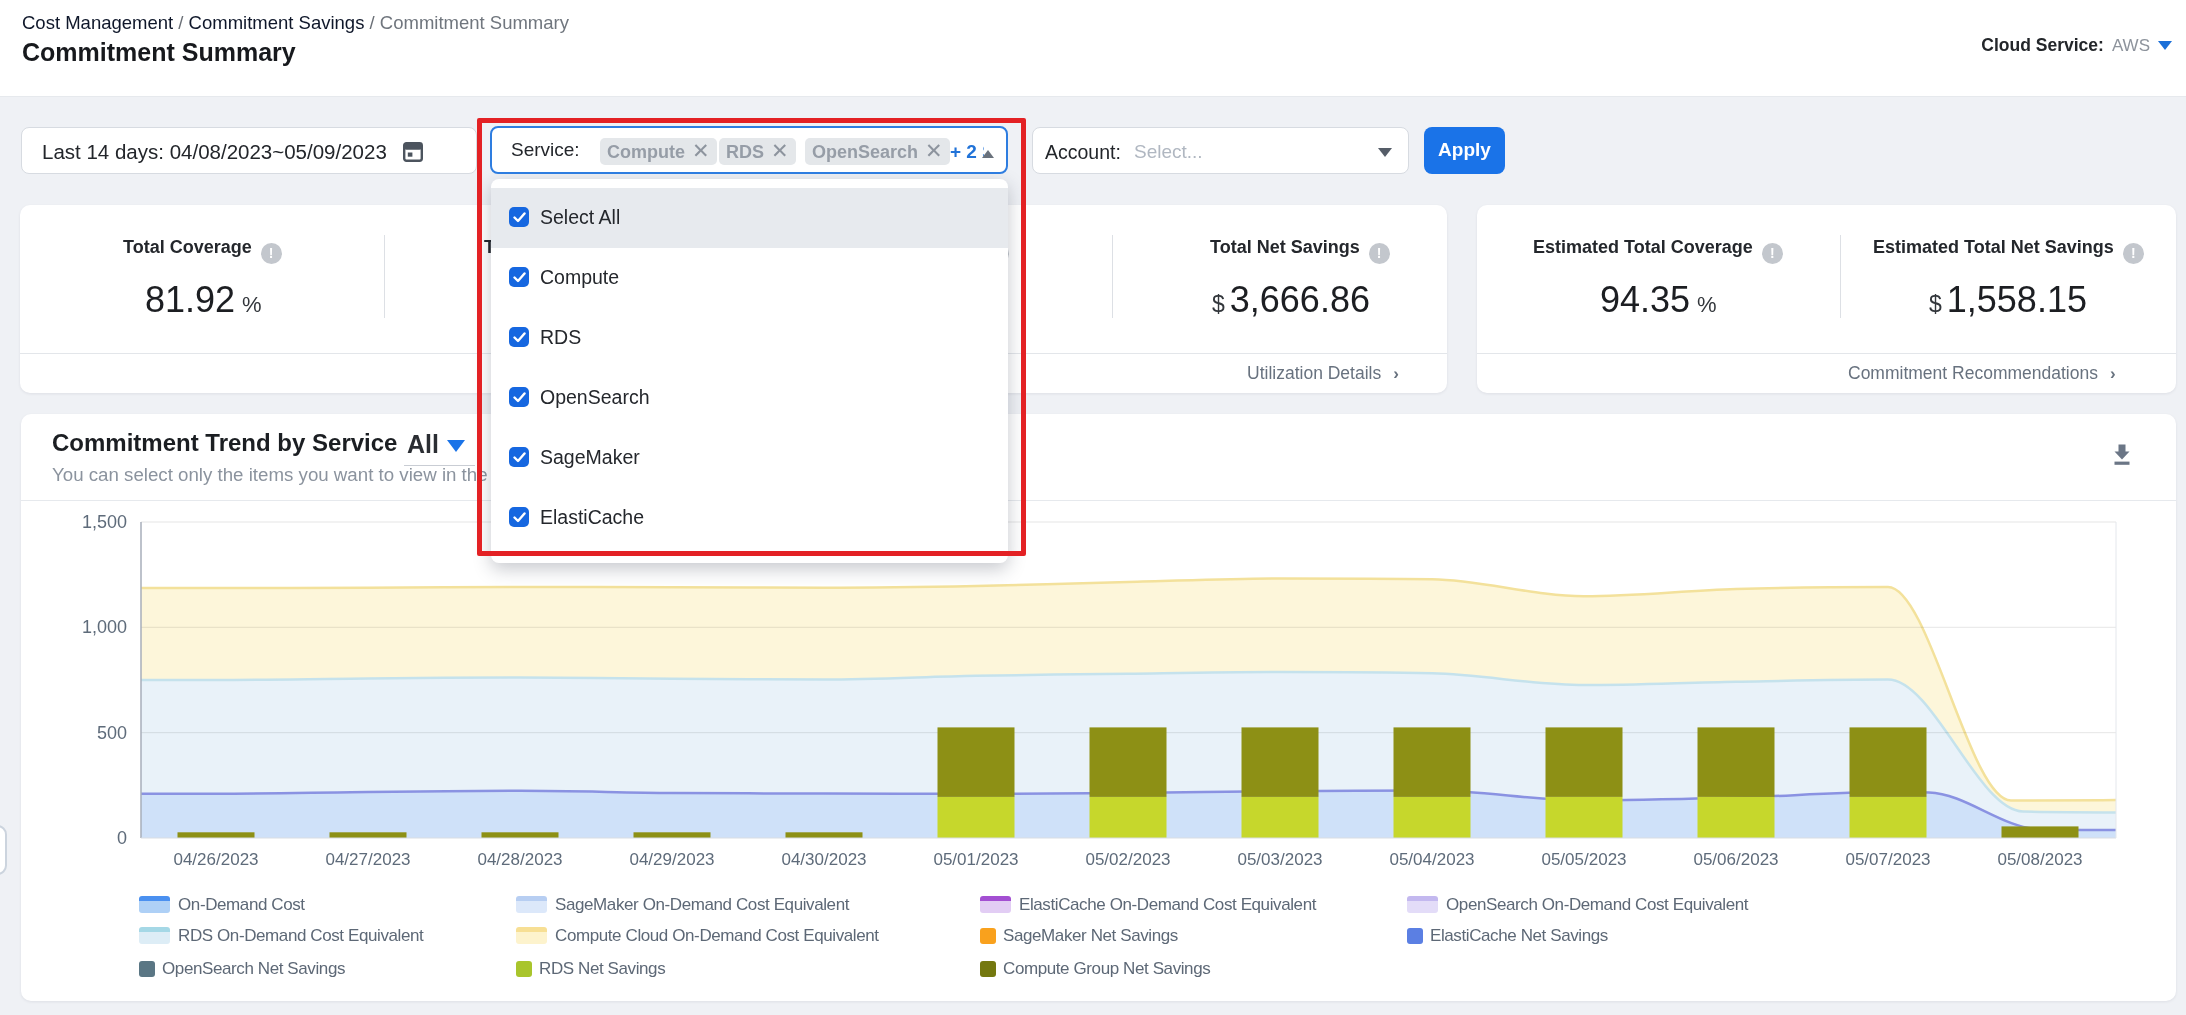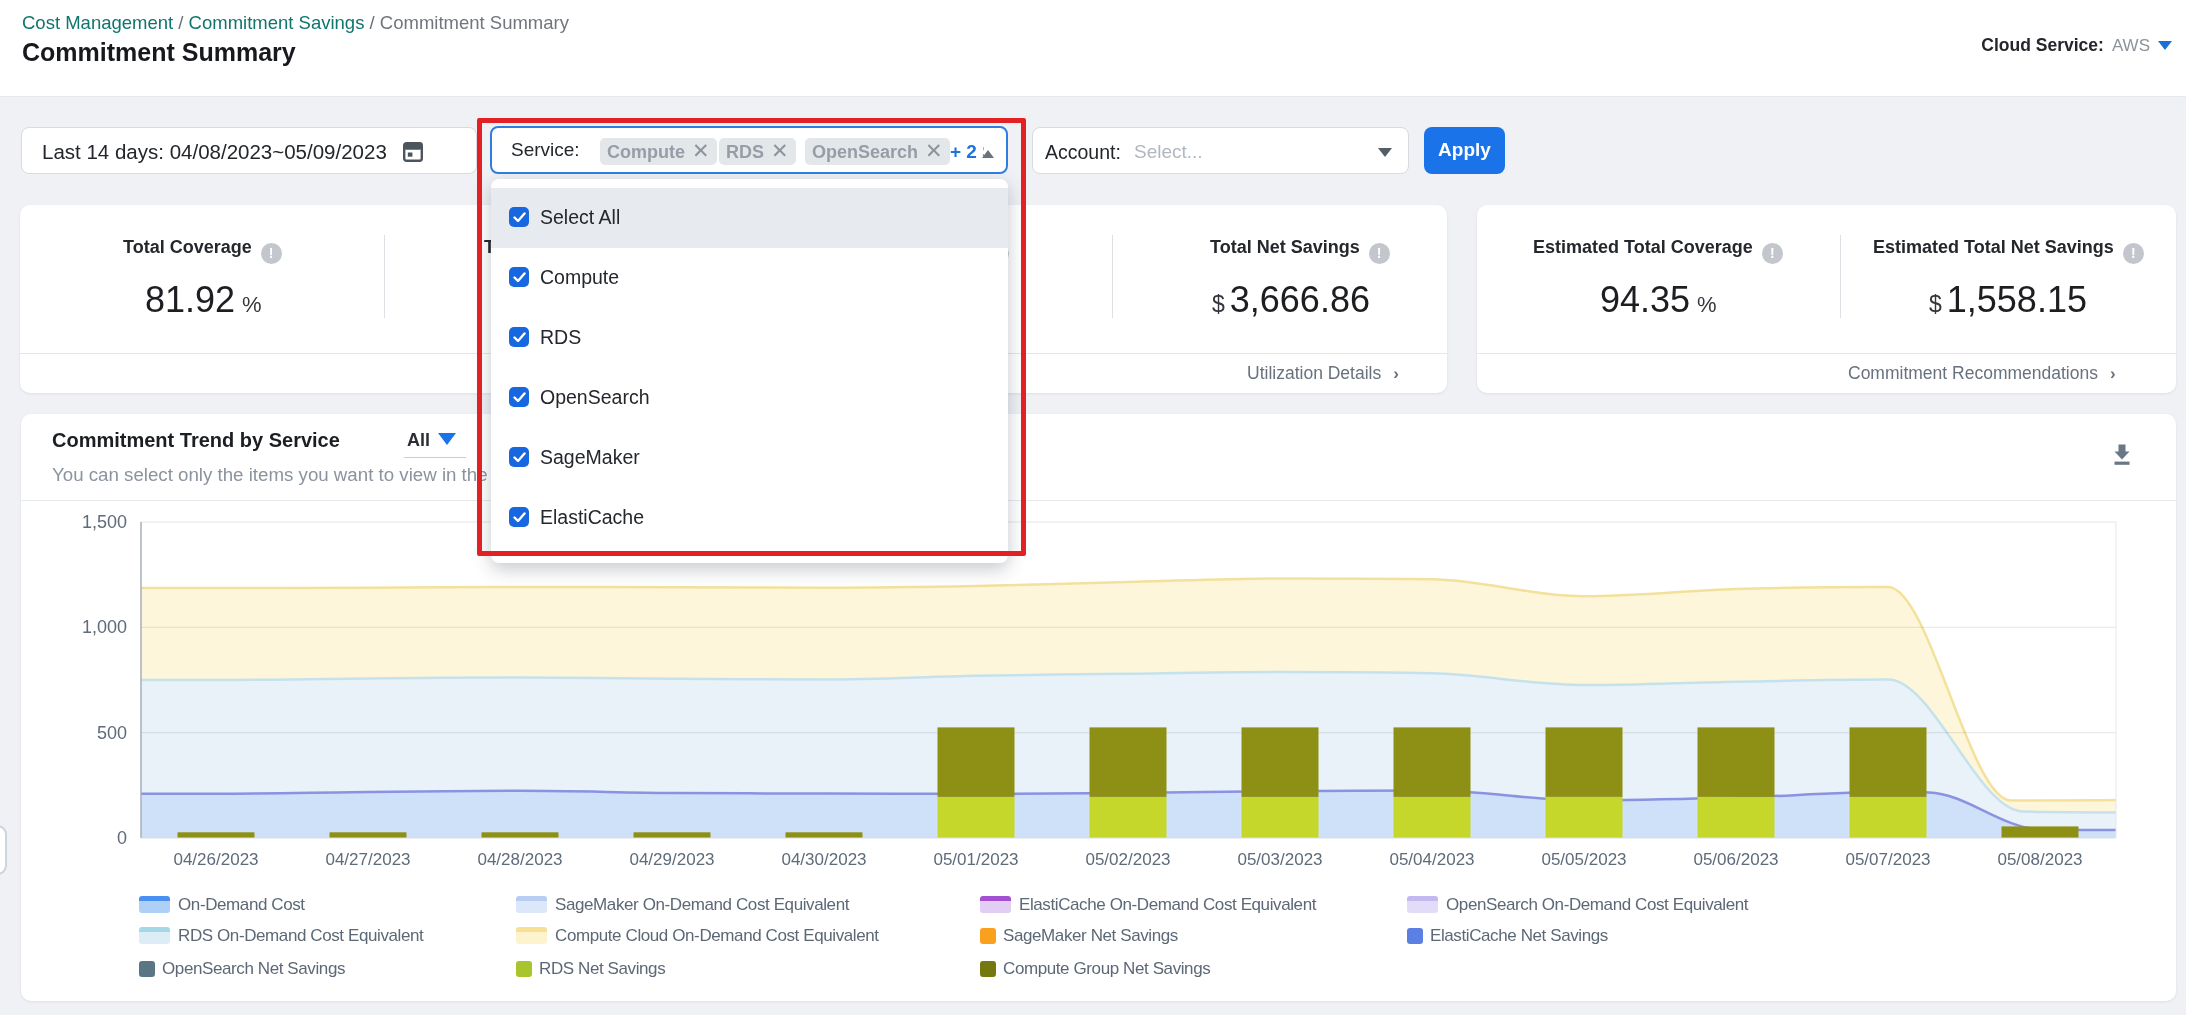--- a/index.html
+++ b/index.html
@@ -1,19 +1,19 @@
 <!DOCTYPE html>
 <html><head><meta charset="utf-8">
 <style>
 * { margin:0; padding:0; box-sizing:border-box; }
 html,body { width:2186px; height:1015px; overflow:hidden; }
 body { font-family:"Liberation Sans", sans-serif; background:#eff1f5; position:relative; }
 .header { position:absolute; left:0; top:0; width:2186px; height:97px; background:#fff; border-bottom:1px solid #e6e9ed; }
 .crumbs { position:absolute; left:22px; top:12px; font-size:18.5px; color:#6b7077; }
-.crumbs a { color:#0f766e; text-decoration:none; }
+.crumbs a { color:#0f172a; text-decoration:none; }
 .crumbs .cur { color:#70767e; }
 h1 { position:absolute; left:22px; top:38px; font-size:25px; font-weight:700; color:#17191d; }
 .cloudsvc { position:absolute; right:14px; top:35px; font-size:17.5px; color:#23262a; font-weight:700; }
 .cloudsvc .v { color:#8d939c; font-weight:400; margin-left:8px; font-size:17px; }
 .caret-d { display:inline-block; width:0; height:0; border-left:7px solid transparent; border-right:7px solid transparent; border-top:9px solid #1a6fd8; margin-left:8px; vertical-align:1px; }
 .box { position:absolute; background:#fff; border:1px solid #d7dbe1; border-radius:8px; height:47px; top:127px; font-size:20.5px; color:#23262b; }
 .datebox { left:21px; width:456px; }
 .datebox .txt { position:absolute; left:20px; top:12px; }
 .acctbox { left:1032px; width:377px; }
 .acctbox .lbl { position:absolute; left:12px; top:13px; font-size:19.5px; }
@@ -24,22 +24,22 @@
 .card .foot { position:absolute; left:0; right:0; bottom:0; height:40px; border-top:1px solid #e3e6ea; }
 .flink { position:absolute; font-size:17.5px; color:#68727f; }
 .flink .ch { font-weight:700; margin-left:12px; font-size:17px; }
 .ctitle { position:absolute; top:237px; font-size:18px; font-weight:700; color:#24272c; white-space:nowrap; }
 .info { display:inline-block; width:21px; height:21px; border-radius:50%; background:#c3c7cd; color:#fff; font-size:14px; font-weight:700; text-align:center; line-height:21px; margin-left:9px; vertical-align:-5px; }
 .cval { position:absolute; top:279px; font-size:36px; color:#1c1e22; white-space:nowrap; }
 .cval .unit { font-size:22px; color:#33373c; margin-left:7px; }
 .cval .cur { font-size:23px; color:#33373c; margin-right:5px; }
 .vdiv { position:absolute; top:235px; width:1px; height:83px; background:#dde0e5; }
 .panel { position:absolute; left:21px; top:414px; width:2155px; height:587px; background:#fff; border-radius:10px; box-shadow:0 1px 3px rgba(20,30,50,0.08); }
-.ptitle { position:absolute; left:52px; top:429px; font-size:20px; font-weight:700; color:#1b1e22; }
-.alldd { position:absolute; left:404px; top:430px; font-size:18px; font-weight:700; color:#2b2e33; border-bottom:1px solid #c9cdd4; padding:0 10px 6px 3px; }
+.ptitle { position:absolute; left:52px; top:429px; font-size:24px; font-weight:700; color:#1b1e22; }
+.alldd { position:absolute; left:404px; top:430px; font-size:25px; font-weight:700; color:#2b2e33; border-bottom:1px solid #c9cdd4; padding:0 10px 6px 3px; }
 .alldd .caret { display:inline-block; width:0; height:0; border-left:9px solid transparent; border-right:9px solid transparent; border-top:12px solid #1a73e8; margin-left:8px; vertical-align:1px; }
 .psub { position:absolute; left:52px; top:464px; font-size:18.7px; color:#8b939e; }
 .phr { position:absolute; left:21px; top:500px; width:2155px; height:1px; background:#e6e9ed; }
 .chartsvg { position:absolute; left:0; top:0; }
 .leg { position:absolute; height:18px; font-size:17px; letter-spacing:-0.4px; color:#5d6876; white-space:nowrap; }
 .sw-a { display:inline-block; width:31px; height:17px; border-radius:3px; vertical-align:-3px; margin-right:8px; }
 .sw-s { display:inline-block; width:16px; height:16px; border-radius:3px; vertical-align:-3px; margin-right:7px; }
 .ltab { position:absolute; left:-12px; top:825px; width:19px; height:50px; background:#fff; border:2px solid #ccd4de; border-radius:10px; }
 
 .redrect { position:absolute; left:477px; top:118px; width:549px; height:438px; border:5px solid #e32124; border-radius:2px; z-index:60; }

